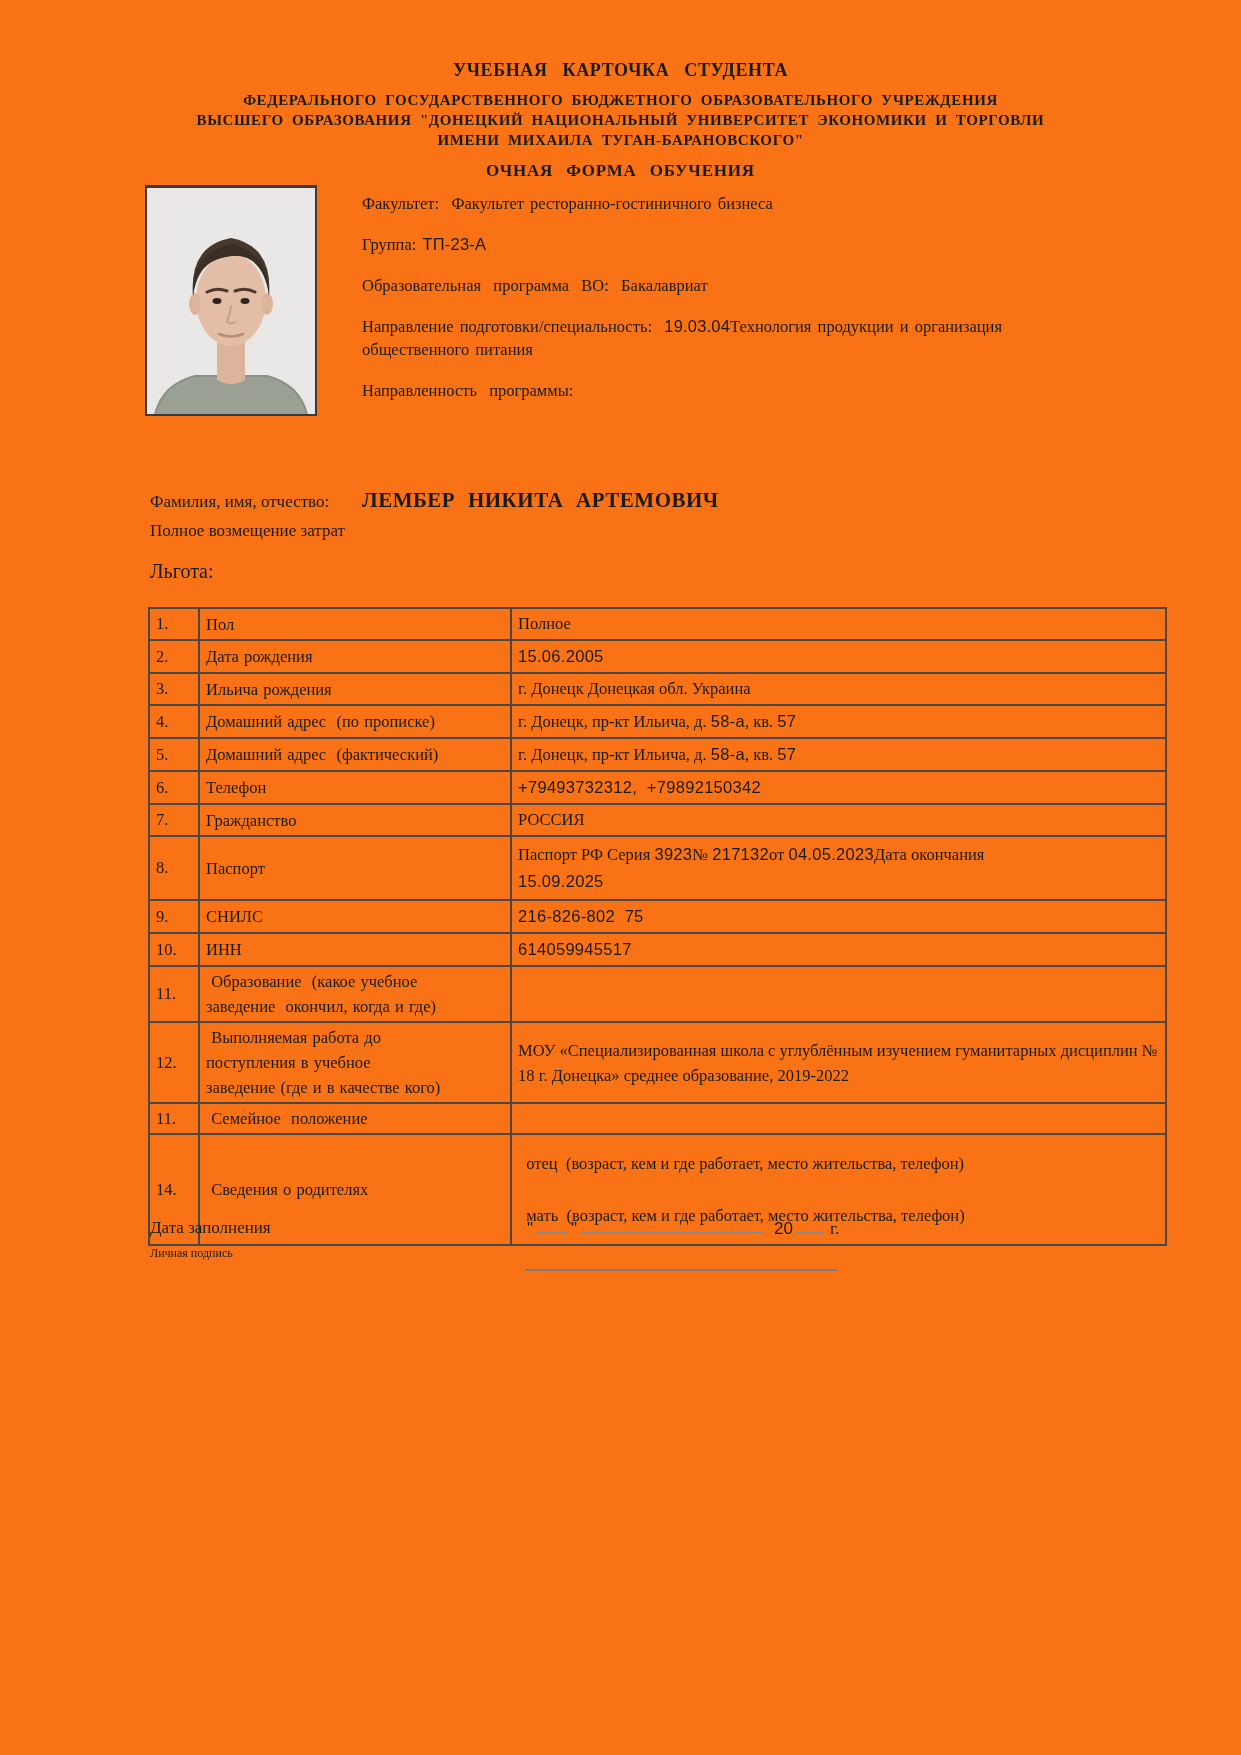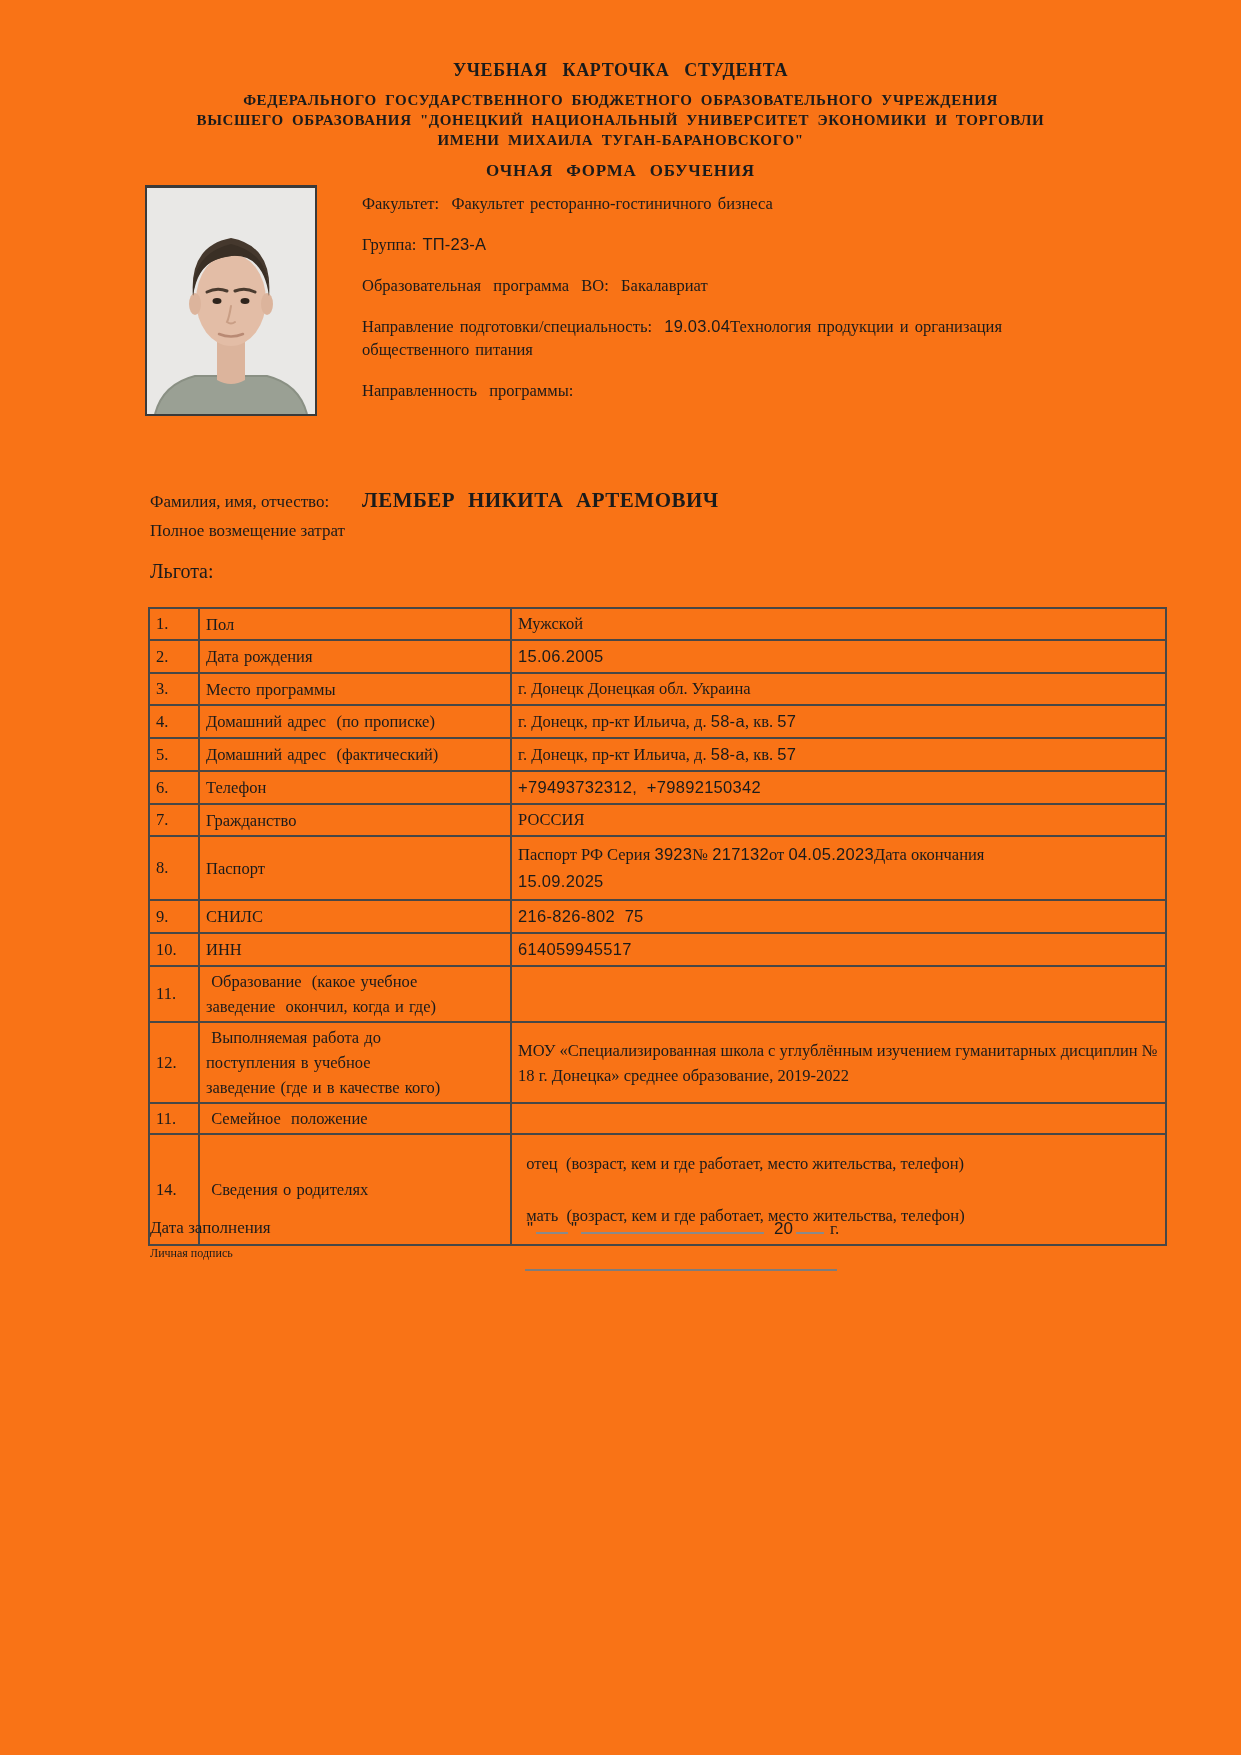--- a/index.html
+++ b/index.html
@@ -158,30 +158,30 @@
   <table class="card">
     <colgroup>
       <col class="col-num">
       <col class="col-label">
       <col class="col-value">
     </colgroup>
     <tbody>
         <tr class="r1">
           <td class="c-num">1.</td>
           <td class="c-label">Пол</td>
-          <td class="c-value"><span class="f-serif">Мужской</span></td>
+          <td class="c-value"><span class="f-serif">Полное</span></td>
         </tr>
         <tr class="r2">
           <td class="c-num">2.</td>
           <td class="c-label">Дата рождения</td>
           <td class="c-value"><span class="f-sans">15.06.2005</span></td>
         </tr>
         <tr class="r3">
           <td class="c-num">3.</td>
-          <td class="c-label">Место программы</td>
+          <td class="c-label">Ильича рождения</td>
           <td class="c-value"><span class="f-serif">г. Донецк Донецкая обл. Украина</span></td>
         </tr>
         <tr class="r4">
           <td class="c-num">4.</td>
           <td class="c-label">Домашний адрес  (по прописке)</td>
           <td class="c-value"><span class="f-serif">г. Донецк, пр-кт Ильича, д. </span><span class="f-sans">58-а</span><span class="f-serif">, кв. </span><span class="f-sans">57</span></td>
         </tr>
         <tr class="r5">
           <td class="c-num">5.</td>
           <td class="c-label">Домашний адрес  (фактический)</td>

